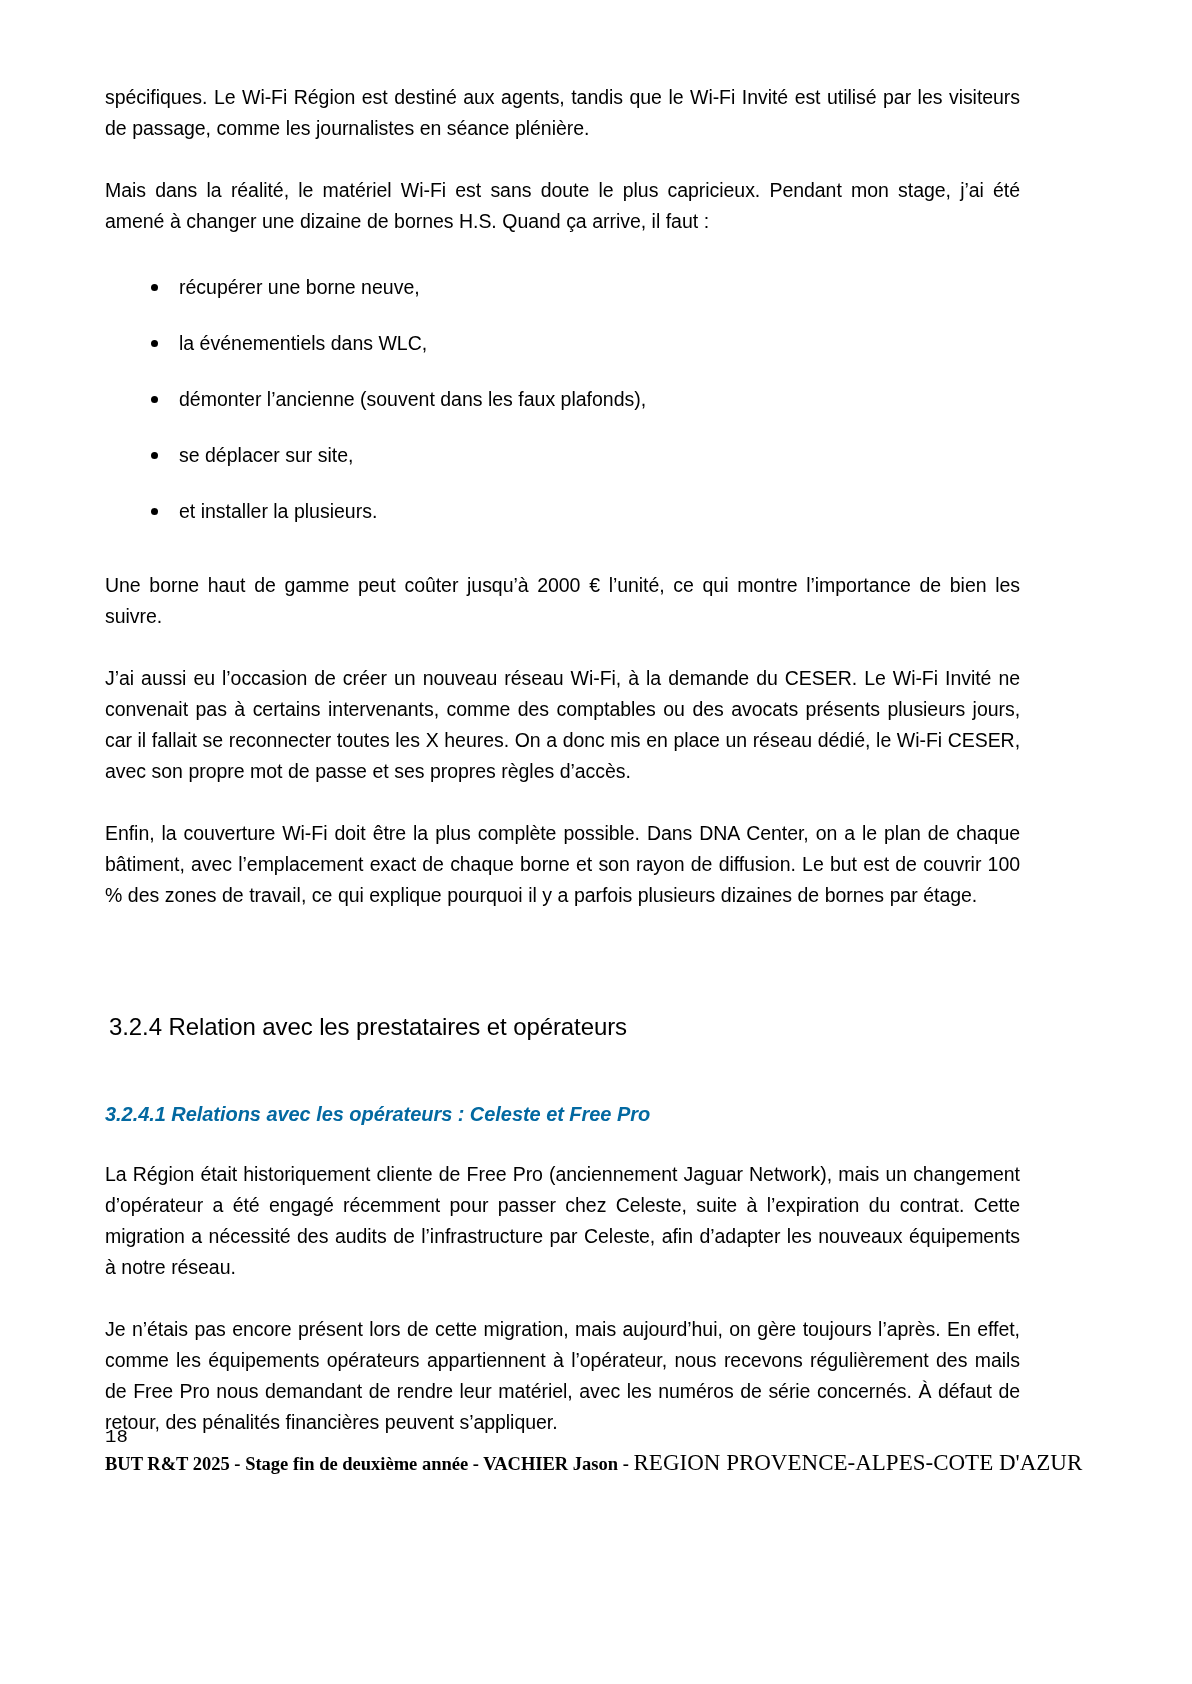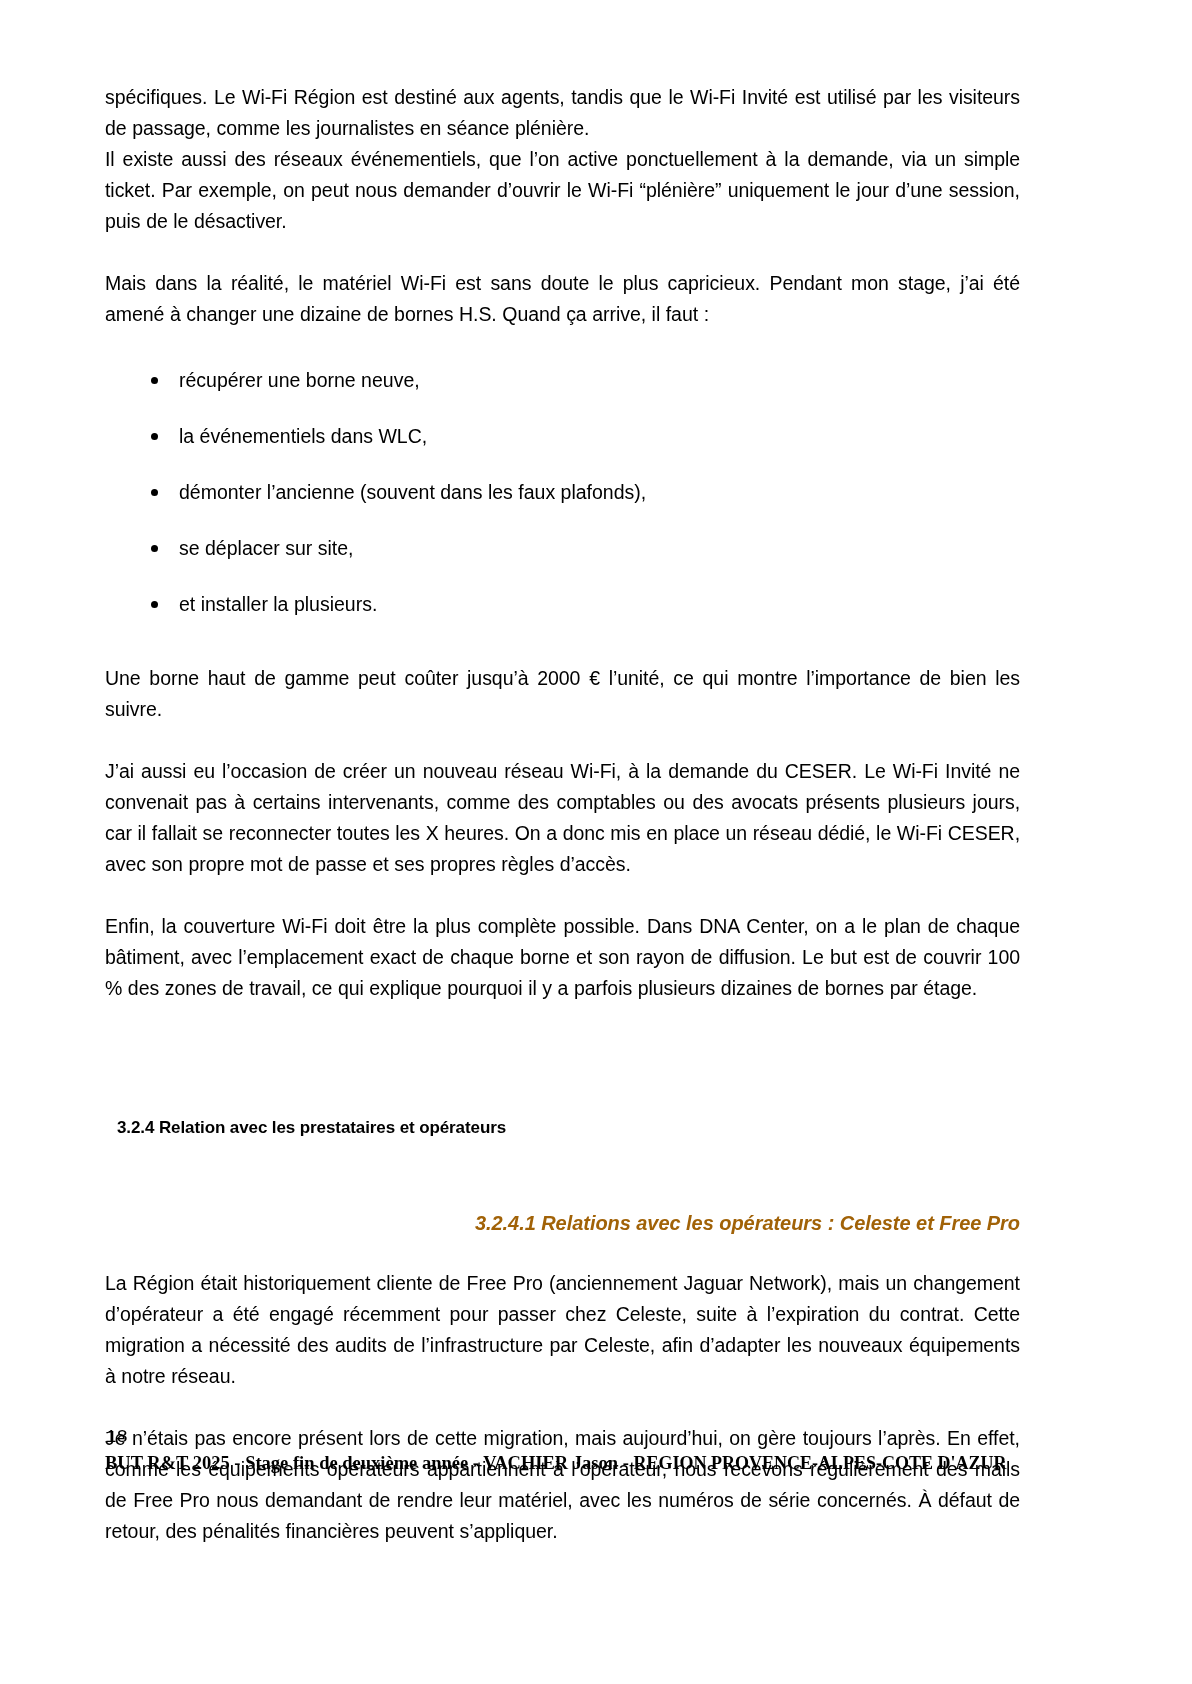--- a/index.html
+++ b/index.html
@@ -58,35 +58,34 @@
   ul.bullets li .bullet-dot {
     position: absolute;
     left: 42px;
     top: 12px;
     width: 7px;
     height: 7px;
     background: #000;
     border-radius: 50%;
   }
   h3.section-heading {
-    margin: 12px;
-    font-size: 17px;
-    font-weight: bold;
+    margin: 4px;
+    font-size: 24px;
+    font-weight: normal;
     line-height: 30px;
     letter-spacing: -0.1px;
   }
   h4.sub-heading {
     margin: 0;
     font-size: 20px;
     font-weight: bold;
     font-style: italic;
     line-height: 28px;
-    color: #a16207;
+    color: #0369a1;
     letter-spacing: -0.05px;
-    text-align: right;
   }
   .footer {
     position: absolute;
     left: 105px;
     top: 1424px;
     width: 915px;
   }
   .page-number {
     font-size: 19px;
     line-height: 26px;
@@ -94,34 +93,32 @@
   }
   .footer-line {
     font-size: 18.5px;
     line-height: 26px;
     font-family: "Liberation Serif", serif;
     white-space: nowrap;
   }
   .footer-line .bold-part { font-weight: bold; margin-top: 28px; }
   .footer-line .caps-part {
     font-variant: small-caps;
-    font-size: 18px;
-    font-weight: bold;
+    font-size: 23px;
   }
 </style>
 </head>
 <body>
 
 <div class="page">
 
   <div class="content">
 
     <p class="body-text">spécifiques. Le Wi-Fi Région est destiné aux agents, tandis que le Wi-Fi Invité est utilisé par les visiteurs de passage, comme les journalistes en séance plénière.</p>
 
-    <p class="body-text">Il existe aussi des réseaux événementiels, que l’on active ponctuellement à la demande, via un simple ticket. Par exemple, on peut nous demander d’ouvrir le Wi-Fi “plénière” uniquement le jour d’une session, puis de le désactiver.</p>
 
     <div class="gap-para"></div>
 
     <p class="body-text">Mais dans la réalité, le matériel Wi-Fi est sans doute le plus capricieux. Pendant mon stage, j’ai été amené à changer une dizaine de bornes H.S. Quand ça arrive, il faut :</p>
 
     <div class="gap-sm"></div>
 
     <ul class="bullets">
       <li>
         <span class="bullet-dot"></span>

